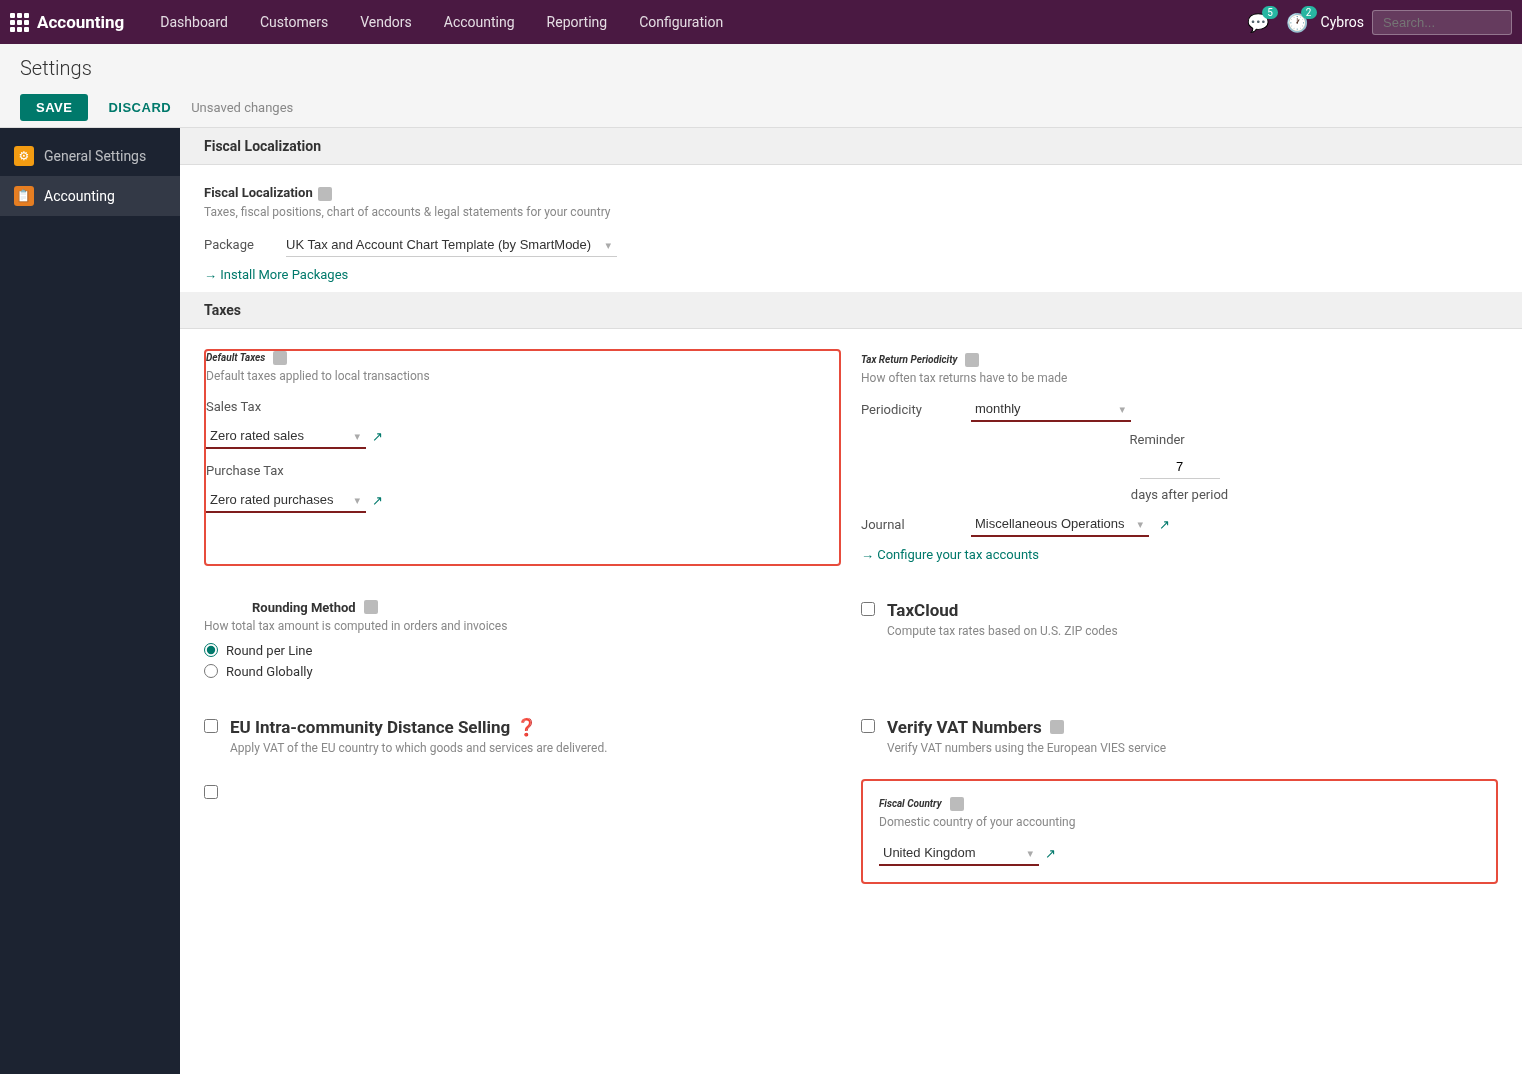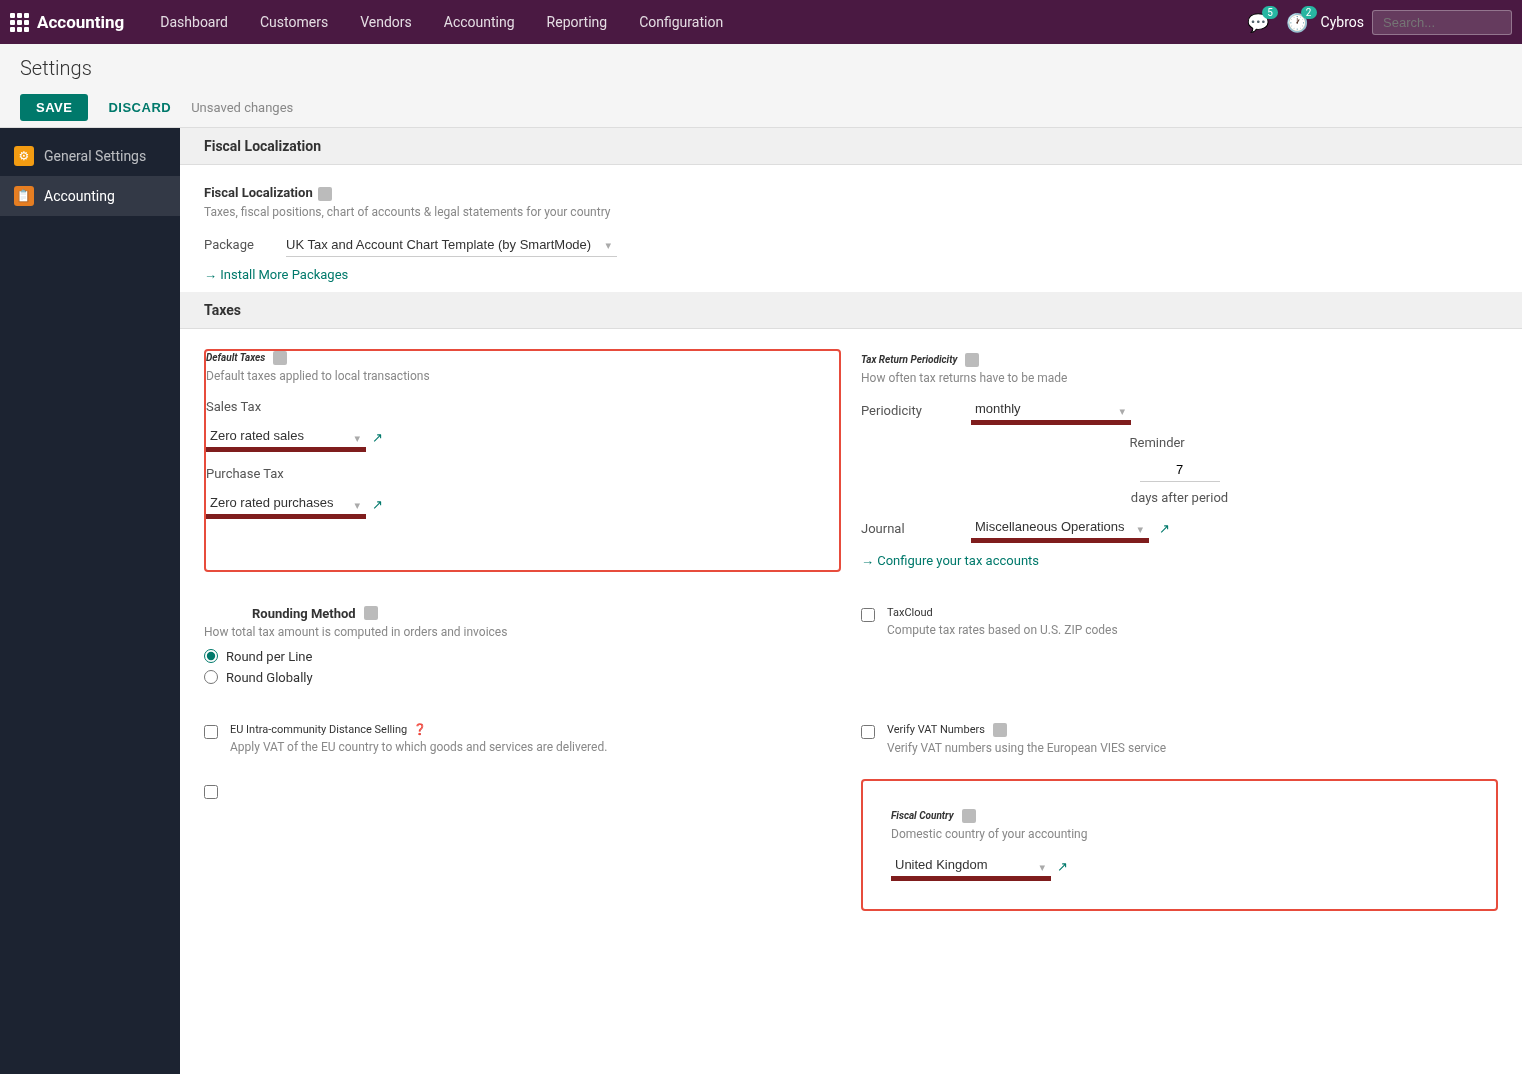--- a/index.html
+++ b/index.html
@@ -230,33 +230,33 @@
 
     
     .default-taxes-box {
       border: 2px solid #e74c3c;
       border-radius: 4px;
       padding: 0;
     }
     .fiscal-country-box {
       border: 2px solid #e74c3c;
       border-radius: 4px;
-      padding: 28px;
+      padding: 16px;
     }
 
     .box-title { font-weight: bold; font-size: 10px; color: #333; margin-bottom: 4px; display: flex; align-items: center; gap: 6px; font-style: italic; }
     .box-desc { color: #888; font-size: 12px; margin-bottom: 12px; }
 
     .form-row { display: flex; align-items: flex-start; gap: 10px; margin-bottom: 10px; flex-direction: column; }
     .form-label { color: #555; font-size: 13px; min-width: 100px; padding-top: 4px; }
     .form-field { display: flex; align-items: center; gap: 6px; }
 
     .dropdown-field {
       border: none;
-      border-bottom: 5px solid #7f1d1d;
+      border-bottom: 2px solid #7f1d1d;
       padding: 4px 24px 4px 4px;
       font-size: 13px;
       color: #333;
       background: white;
       min-width: 160px;
       appearance: none;
       cursor: pointer;
     }
     .ext-link-icon {
       color: #00796b;
@@ -301,21 +301,21 @@
     .option-title { font-weight: bold; font-size: 13px; color: #333; margin-bottom: 4px; display: flex; align-items: center; gap: 6px; padding-left: 48px; }
     .option-desc { color: #888; font-size: 12px; margin-bottom: 10px; }
     .radio-group { display: flex; flex-direction: column; gap: 6px; }
     .radio-label { display: flex; align-items: center; gap: 8px; font-size: 13px; color: #333; cursor: pointer; }
     .radio-input { width: 14px; height: 14px; accent-color: #00796b; }
 
     .check-block { display: flex; gap: 12px; padding: 4px 0; }
     .checkbox-col { padding-top: 2px; }
     .checkbox-input { width: 14px; height: 14px; accent-color: #00796b; cursor: pointer; }
     .check-text { }
-    .check-title { font-weight: normal; font-size: 11px; color: #333; margin-bottom: 4px; display: flex; align-items: center; gap: 6px; }
+    .check-title { font-weight: bold; font-size: 17px; color: #333; margin-bottom: 4px; display: flex; align-items: center; gap: 6px; }
     .check-desc { color: #888; font-size: 12px; }
 
     .bottom-row {
       display: grid;
       grid-template-columns: 1fr 1fr;
       gap: 20px;
       padding: 0 24px 20px;
     }
 
     .icon-small {

